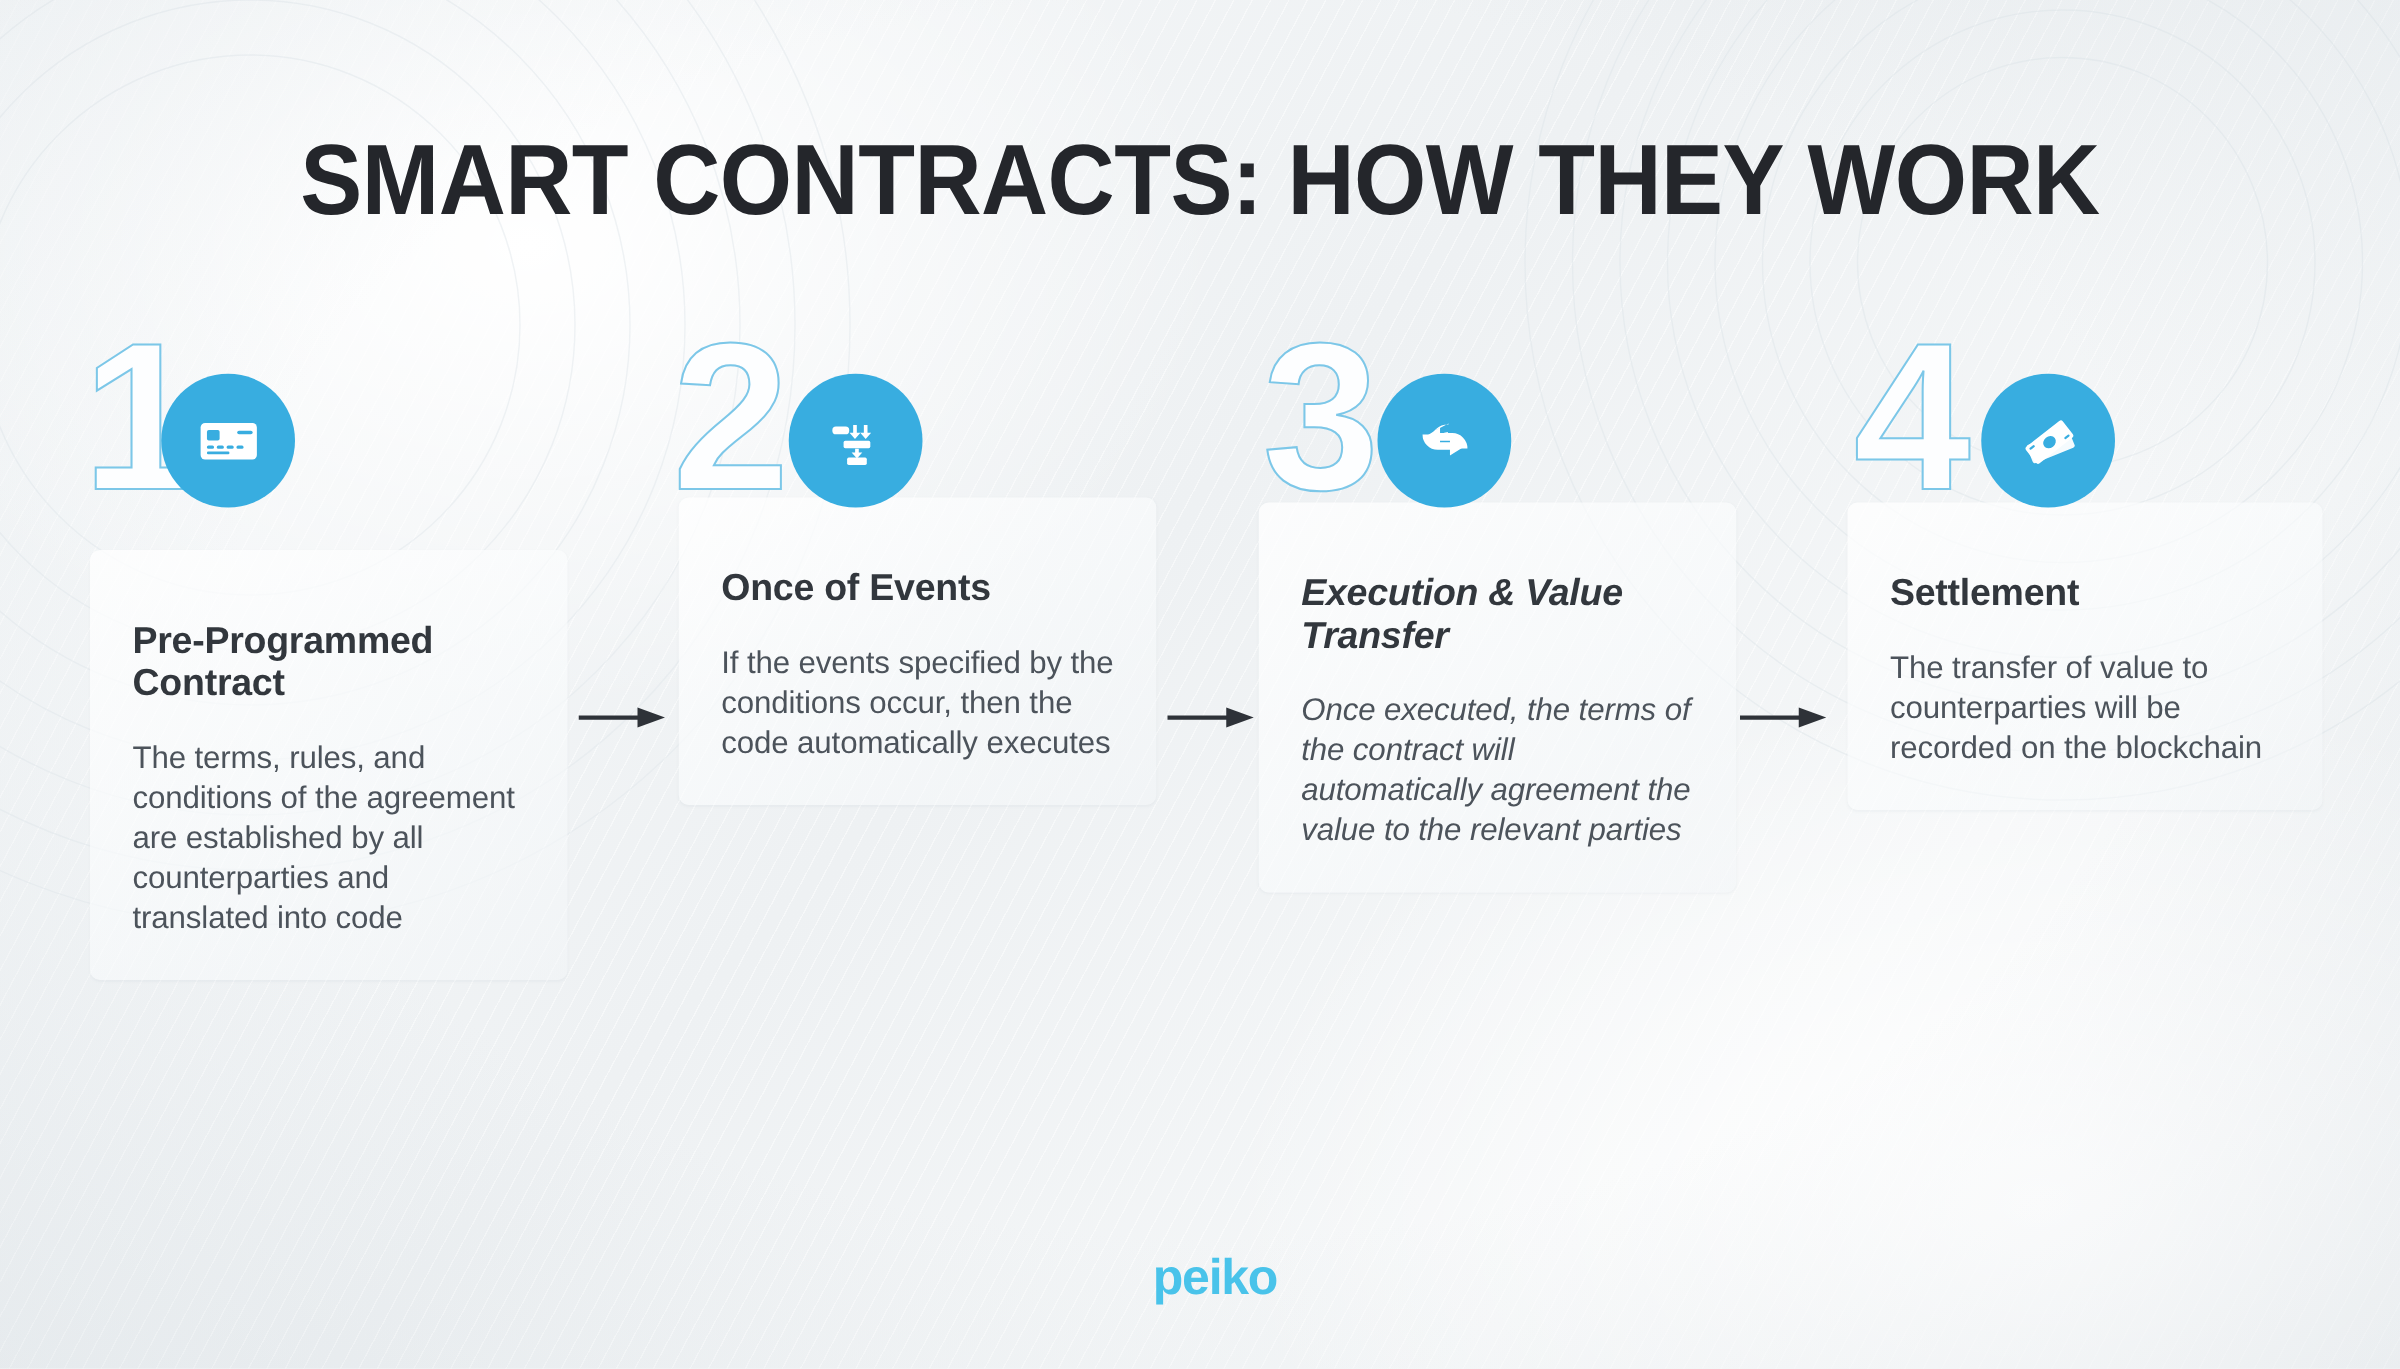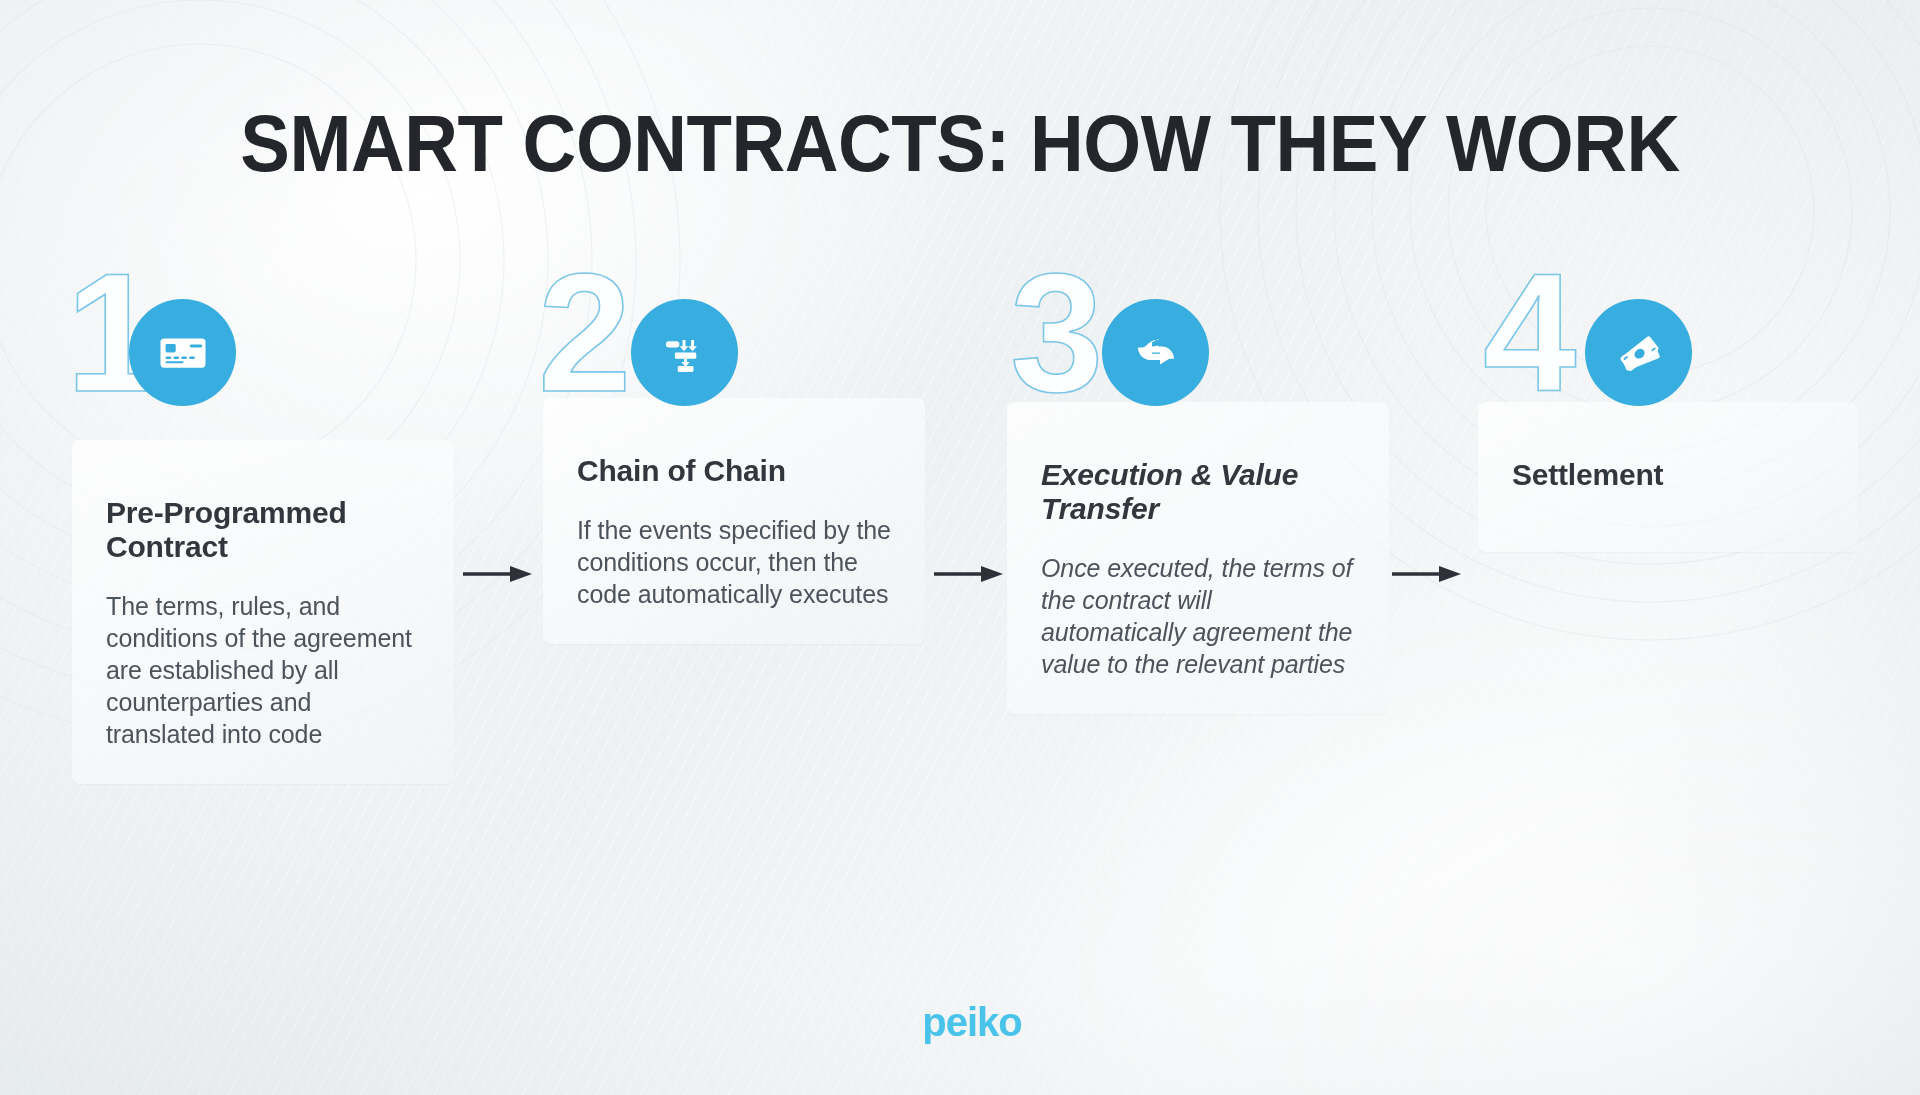--- a/index.html
+++ b/index.html
@@ -206,21 +206,21 @@
       <svg width="54" height="54" viewBox="0 0 48 48">
         <rect x="7" y="13.5" width="12" height="5.6" rx="2.6" fill="#ffffff"></rect>
         <path d="M21.8 12.5 v5.5 h-2.6 l3.9 4.4 3.9-4.4h-2.6v-5.5z" fill="#ffffff"></path>
         <path d="M29.4 12.5 v5.5 h-2.6 l3.9 4.4 3.9-4.4h-2.6v-5.5z" fill="#ffffff"></path>
         <rect x="15" y="23.6" width="19" height="5.4" rx="1.2" fill="#ffffff"></rect>
         <path d="M23.2 29.4 v2.6 h-2.5 l3.8 4.3 3.8-4.3h-2.5v-2.6z" fill="#ffffff"></path>
         <rect x="17.5" y="35.6" width="14" height="5.2" rx="1.2" fill="#ffffff"></rect>
       </svg>
     </div>
     <div class="card" style="left:543px; top:128px;">
-      <div class="card-title">Chain of Chain</div>
+      <div class="card-title">Once of Events</div>
       <div class="card-body">If the events specified by the conditions occur, then the code automatically executes</div>
     </div>
   </div>
 
   <div class="arrow" style="left:933px; top:293px;">
     <svg width="72" height="22" viewBox="0 0 72 22">
       <line x1="1" y1="11" x2="50" y2="11" stroke="#2e3238" stroke-width="3.4"></line>
       <polygon points="48,3 70,11 48,19" fill="#2e3238"></polygon>
     </svg>
   </div>
@@ -261,20 +261,21 @@
         <g transform="rotate(-38 24 24)">
           <rect x="8" y="17.5" width="32" height="14.5" rx="1.8" fill="#ffffff"></rect>
           <ellipse cx="24" cy="24.8" rx="4.6" ry="3.9" fill="#38ade0"></ellipse>
           <rect x="10.3" y="19.6" width="4.2" height="1.5" rx="0.7" fill="#38ade0"></rect>
           <rect x="33.6" y="28.5" width="4.2" height="1.5" rx="0.7" fill="#38ade0"></rect>
         </g>
       </svg>
     </div>
     <div class="card" style="left:1478px; top:132px; width:380px;">
       <div class="card-title">Settlement</div>
+      <div class="card-body">The transfer of value to counterparties will be recorded on the blockchain</div>
     </div>
   </div>
 
 </div>
 
 <div class="logo">
   <span class="logo-text">peiko</span>
 </div>
 
 </body></html>

